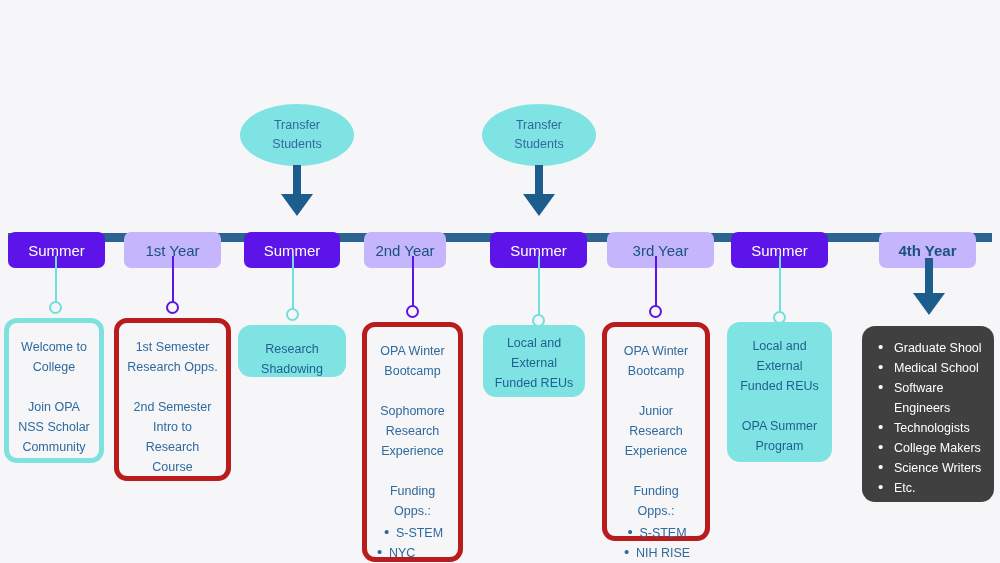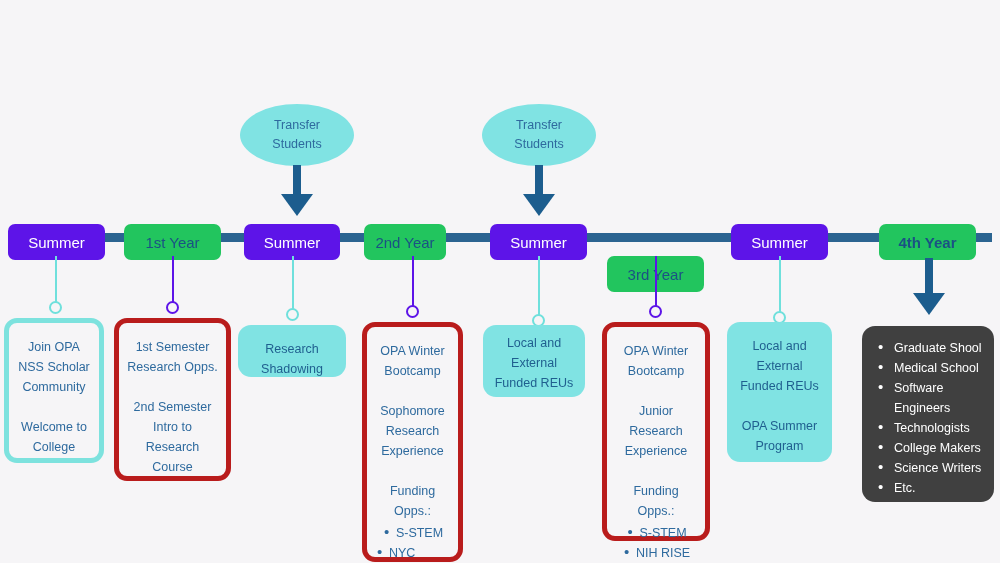--- a/index.html
+++ b/index.html
@@ -52,28 +52,28 @@
 
   
   .rail {
     position: absolute;
     left: 8px; top: 233px;
     width: 984px; height: 9px;
     background: #2B6491;
   }
   .tl-box {
     position: absolute;
-    top: 224px;
+    top: 232px;
     height: 36px;
     border-radius: 7px;
     display: flex; align-items: center; justify-content: center;
     font-size: 15px;
   }
   .tl-box.purple { background: #5D14E8; color: #FFFFFF; }
-  .tl-box.teal   { background: #22c55e; color: #1B5184; }
+  .tl-box.teal   { background: #c4b5fd; color: #1B5184; }
 
   
   .conn { position: absolute; display: flex; flex-direction: column; align-items: center; }
   .conn .line { width: 2px; }
   .conn .dot {
     width: 13px; height: 13px;
     border-radius: 50%;
     border: 2px solid currentColor;
     background: #F6F5F7;
     margin-top: -1px;
@@ -142,21 +142,21 @@
     <div class="head"></div>
   </div>
 
   <div class="rail"></div>
 
   <div class="tl-box purple" style="left:8px;   width:97px;">Summer</div>
   <div class="tl-box teal" style="left:124px; width:97px;">1st Year</div>
   <div class="tl-box purple" style="left:244px; width:96px;">Summer</div>
   <div class="tl-box teal" style="left:364px; width:82px;">2nd Year</div>
   <div class="tl-box purple" style="left:490px; width:97px;">Summer</div>
-  <div class="tl-box teal" style="left:607px; width:97px;margin-top:32px;">3rd Year</div>
+  <div class="tl-box teal" style="left:607px; width:107px;">3rd Year</div>
   <div class="tl-box purple" style="left:731px; width:97px;">Summer</div>
   <div class="tl-box teal" style="left:879px; width:97px;font-weight:bold;">4th Year</div>
 
   <div class="conn teal" style="left:49px;  top:256px;">
     <div class="line" style="height:46px;"></div>
       <div class="dot"></div>
   </div>
   <div class="conn purple" style="left:166px; top:256px;">
     <div class="line" style="height:46px;"></div>
       <div class="dot"></div>
@@ -181,22 +181,22 @@
     <div class="line" style="height:56px;"></div>
       <div class="dot"></div>
   </div>
 
   <div class="arrow-down" style="left:913px; top:258px;">
     <div class="shaft" style="height:36px;"></div>
     <div class="head"></div>
   </div>
 
   <div class="card outline-teal" style="left:4px; width:100px; top:318px; height:145px;">
+    <div class="blk">Welcome to College</div>
     <div class="blk">Join OPA NSS Scholar Community</div>
-    <div class="blk">Welcome to College</div>
   </div>
 
   <div class="card outline-purple" style="left:114px; width:117px; top:318px; height:163px;">
     <div class="blk">1st Semester Research Opps.</div>
     <div class="blk">2nd Semester Intro to Research Course</div>
   </div>
 
   <div class="card fill-teal" style="left:238px; width:108px; top:325px; height:52px; ">
     <div class="blk">Research Shadowing</div>
   </div>

